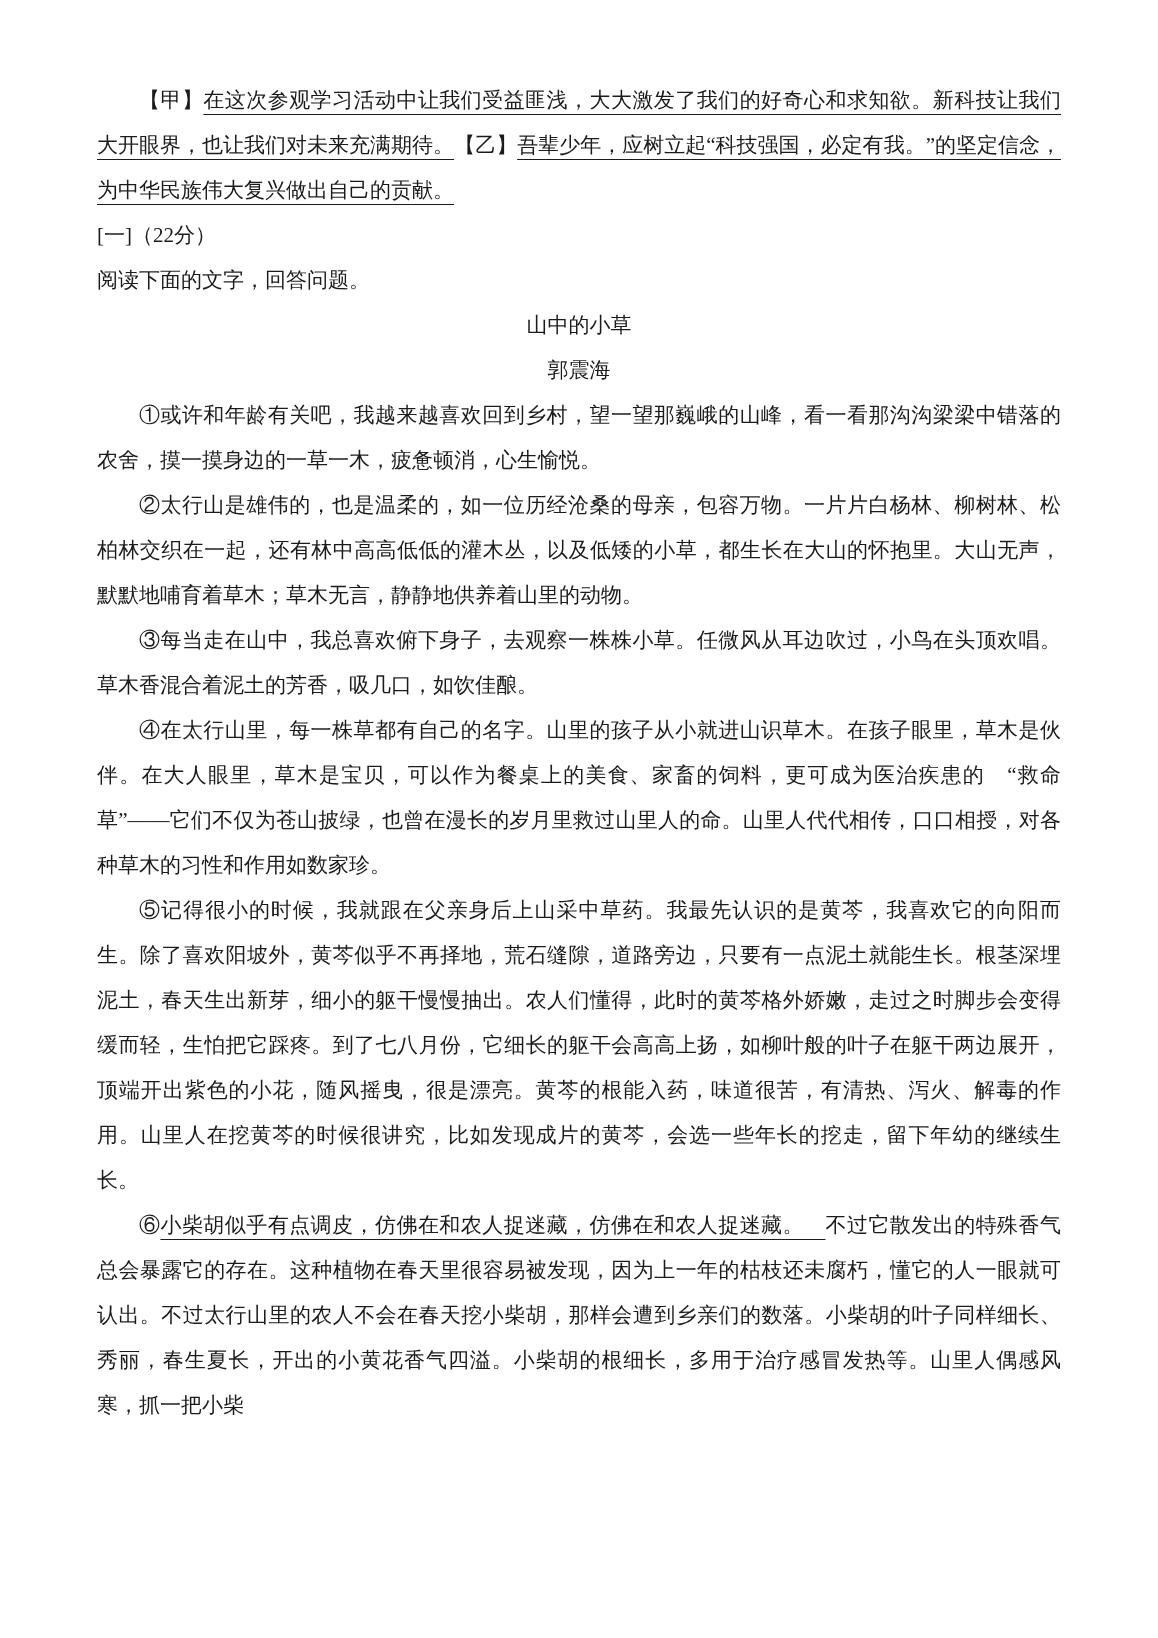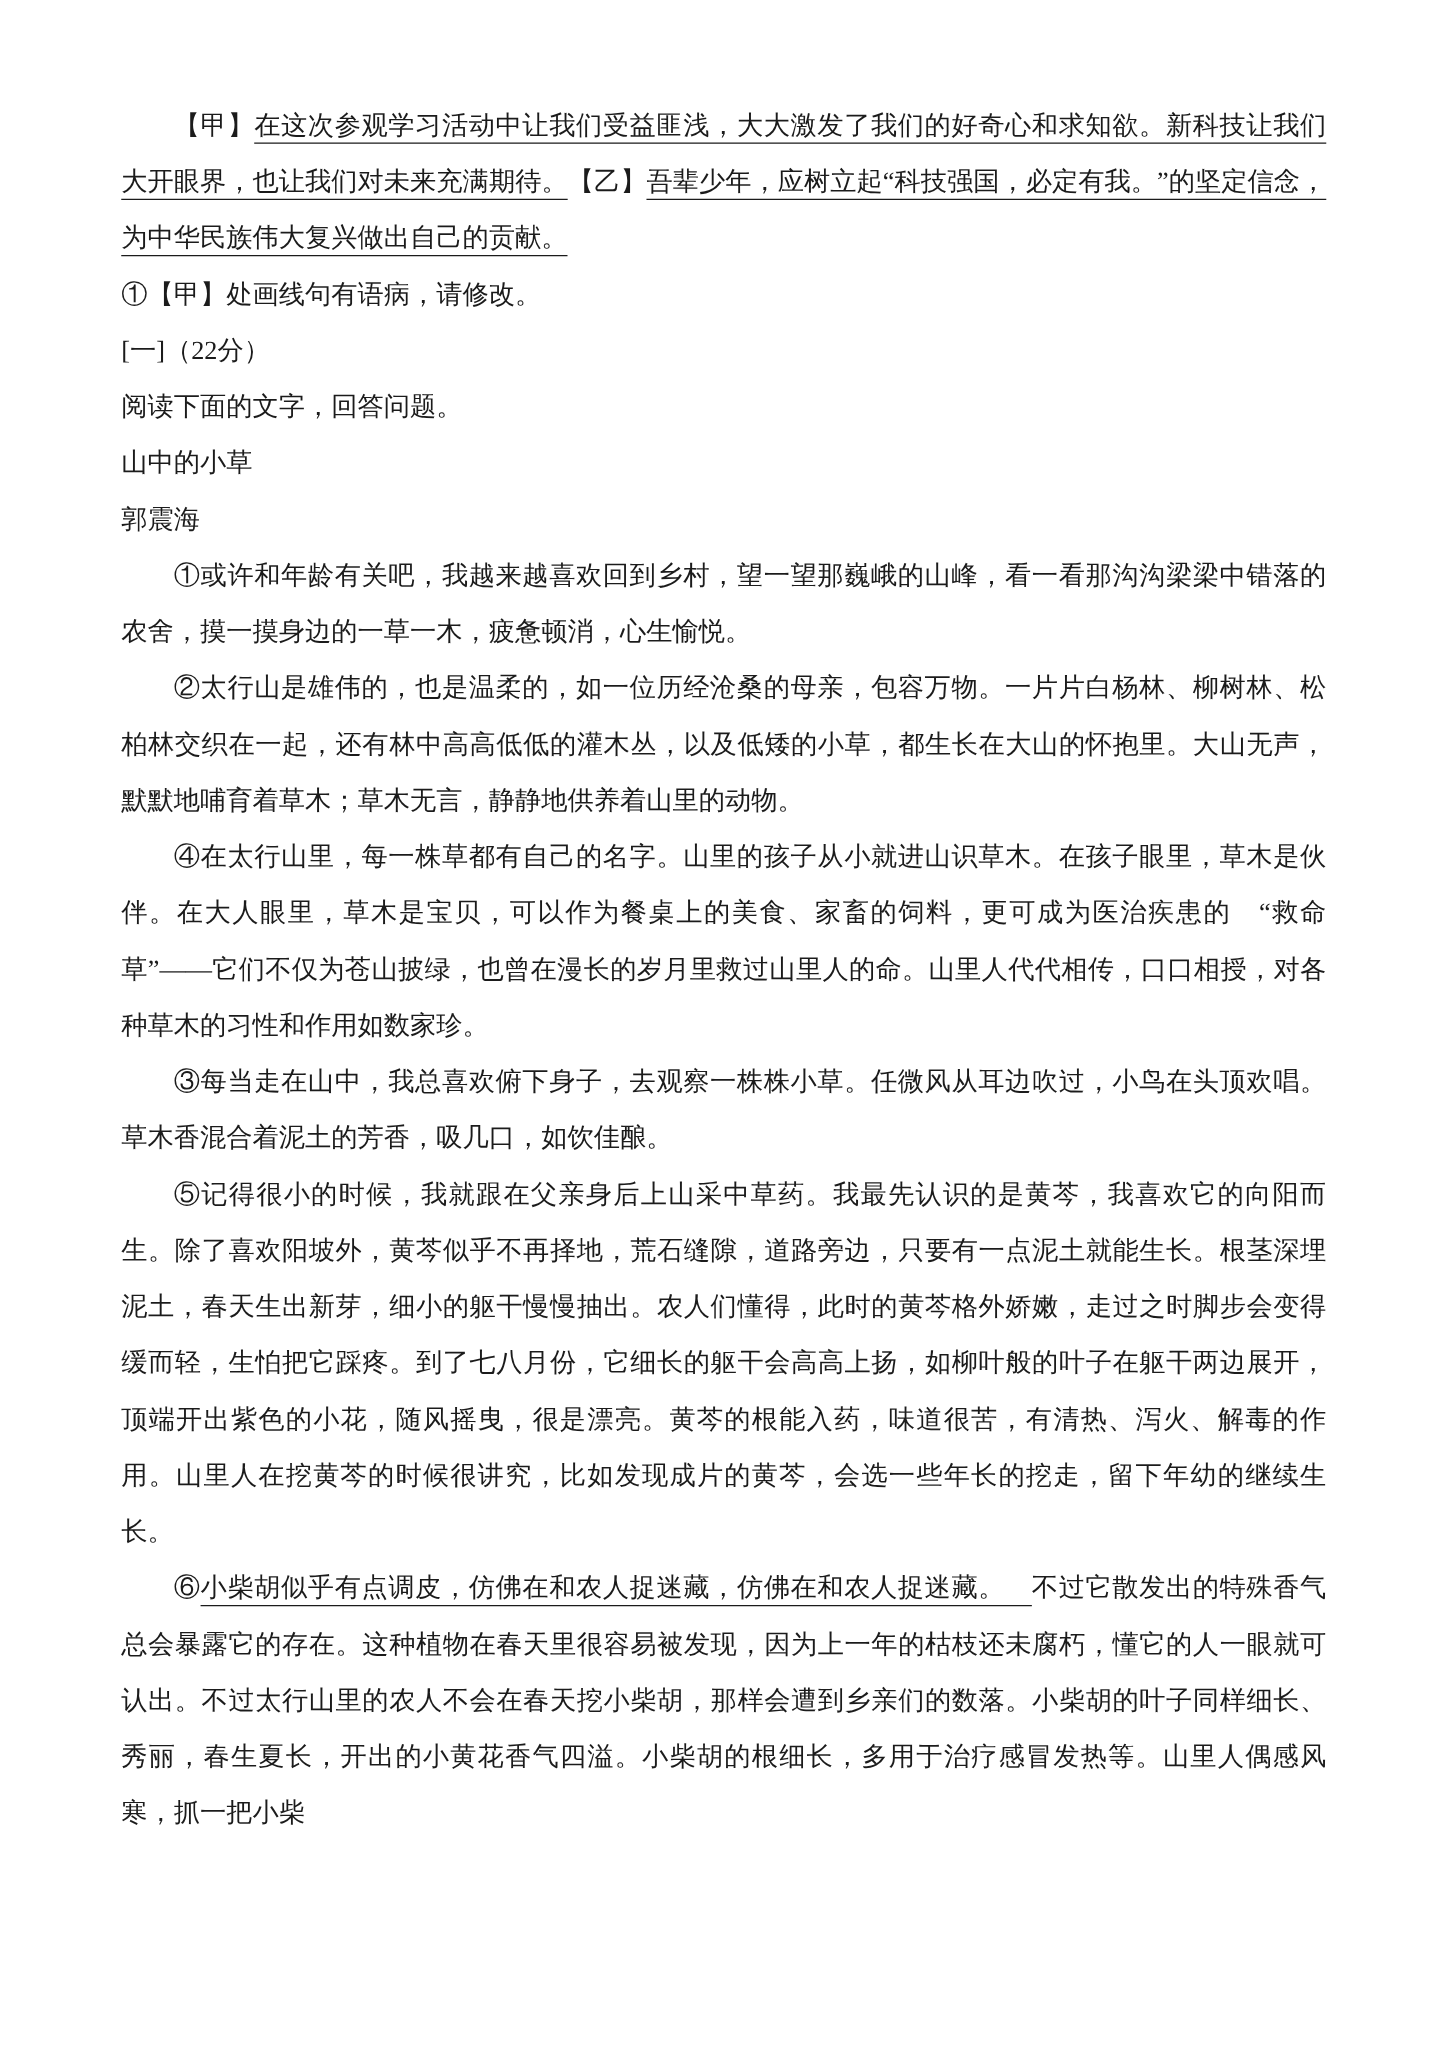--- a/index.html
+++ b/index.html
@@ -15,53 +15,52 @@
     padding: 78px 97px 0 97px;
     font-family: "Liberation Serif", "DejaVu Serif", serif;
     font-size: 21px;
     line-height: 45px;
     color: #1b1b1b;
     text-align: justify;
     text-justify: inter-ideograph;
   }
   .para { text-align: justify; }
   .indent { text-indent: 2em; }
-  .center { text-indent: 0; }
+  .center { text-align: center; text-indent: 0; }
   .bold { font-weight: bold; }
   .underline {
     text-decoration: underline;
     text-underline-offset: 7px;
     text-decoration-thickness: 1px;
     text-decoration-color: #1b1b1b;
   }
 </style>
 </head>
 <body>
 
 <div class="page">
 
   <p class="para indent"><span>【甲】</span><span class="underline">在这次参观学习活动中让我们受益匪浅，大大激发了我们的好奇心和求知欲。新科技让我们大开眼界，也让我们对未来充满期待。</span><span>【乙】</span><span class="underline">吾辈少年，应树立起“科技强国，必定有我。”的坚定信念，为中华民族伟大复兴做出自己的贡献。</span></p>
 
-  <p class="para">①【甲】处画线句有语病，请修改。</p>
 
 
 
   <p class="para">[一]（22分）</p>
 
   <p class="para">阅读下面的文字，回答问题。</p>
 
   <p class="para center">山中的小草</p>
 
   <p class="para center">郭震海</p>
 
   <p class="para indent">①或许和年龄有关吧，我越来越喜欢回到乡村，望一望那巍峨的山峰，看一看那沟沟梁梁中错落的农舍，摸一摸身边的一草一木，疲惫顿消，心生愉悦。</p>
 
   <p class="para indent">②太行山是雄伟的，也是温柔的，如一位历经沧桑的母亲，包容万物。一片片白杨林、柳树林、松柏林交织在一起，还有林中高高低低的灌木丛，以及低矮的小草，都生长在大山的怀抱里。大山无声，默默地哺育着草木；草木无言，静静地供养着山里的动物。</p>
 
+  <p class="para indent">③每当走在山中，我总喜欢俯下身子，去观察一株株小草。任微风从耳边吹过，小鸟在头顶欢唱。草木香混合着泥土的芳香，吸几口，如饮佳酿。</p>
+
   <p class="para indent">④在太行山里，每一株草都有自己的名字。山里的孩子从小就进山识草木。在孩子眼里，草木是伙伴。在大人眼里，草木是宝贝，可以作为餐桌上的美食、家畜的饲料，更可成为医治疾患的　“救命草”——它们不仅为苍山披绿，也曾在漫长的岁月里救过山里人的命。山里人代代相传，口口相授，对各种草木的习性和作用如数家珍。</p>
-
-  <p class="para indent">③每当走在山中，我总喜欢俯下身子，去观察一株株小草。任微风从耳边吹过，小鸟在头顶欢唱。草木香混合着泥土的芳香，吸几口，如饮佳酿。</p>
 
   <p class="para indent">⑤记得很小的时候，我就跟在父亲身后上山采中草药。我最先认识的是黄芩，我喜欢它的向阳而生。除了喜欢阳坡外，黄芩似乎不再择地，荒石缝隙，道路旁边，只要有一点泥土就能生长。根茎深埋泥土，春天生出新芽，细小的躯干慢慢抽出。农人们懂得，此时的黄芩格外娇嫩，走过之时脚步会变得缓而轻，生怕把它踩疼。到了七八月份，它细长的躯干会高高上扬，如柳叶般的叶子在躯干两边展开，顶端开出紫色的小花，随风摇曳，很是漂亮。黄芩的根能入药，味道很苦，有清热、泻火、解毒的作用。山里人在挖黄芩的时候很讲究，比如发现成片的黄芩，会选一些年长的挖走，留下年幼的继续生长。</p>
 
   <p class="para indent"><span>⑥</span><span class="underline">小柴胡似乎有点调皮，仿佛在和农人捉迷藏，仿佛在和农人捉迷藏。　</span><span>不过它散发出的特殊香气总会暴露它的存在。这种植物在春天里很容易被发现，因为上一年的枯枝还未腐朽，懂它的人一眼就可认出。不过太行山里的农人不会在春天挖小柴胡，那样会遭到乡亲们的数落。小柴胡的叶子同样细长、秀丽，春生夏长，开出的小黄花香气四溢。小柴胡的根细长，多用于治疗感冒发热等。山里人偶感风寒，抓一把小柴</span></p>
 
 </div>
 
 </body></html>

